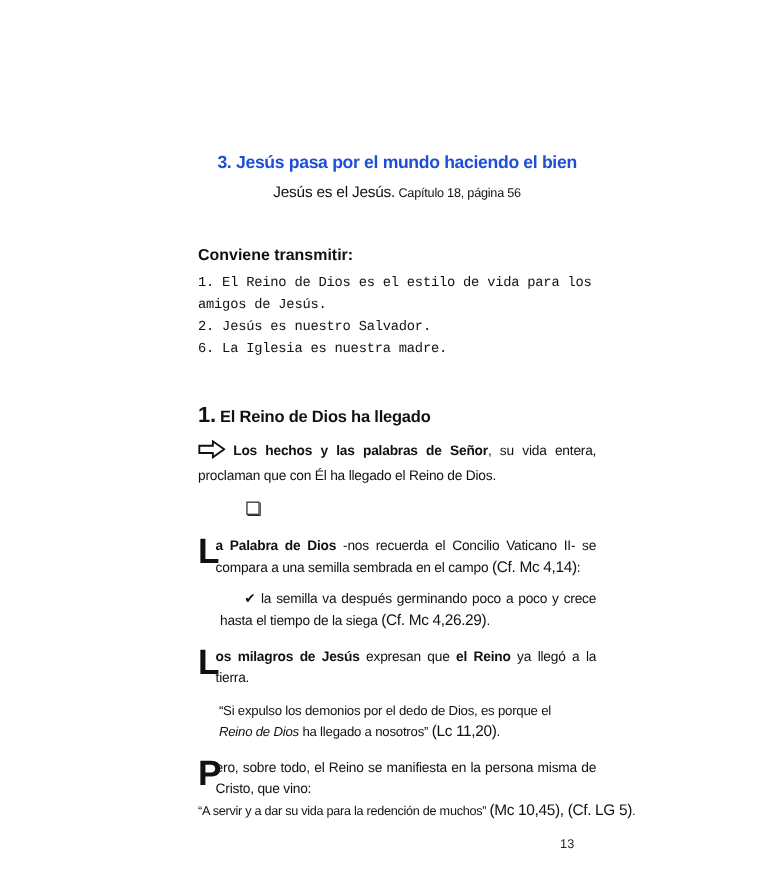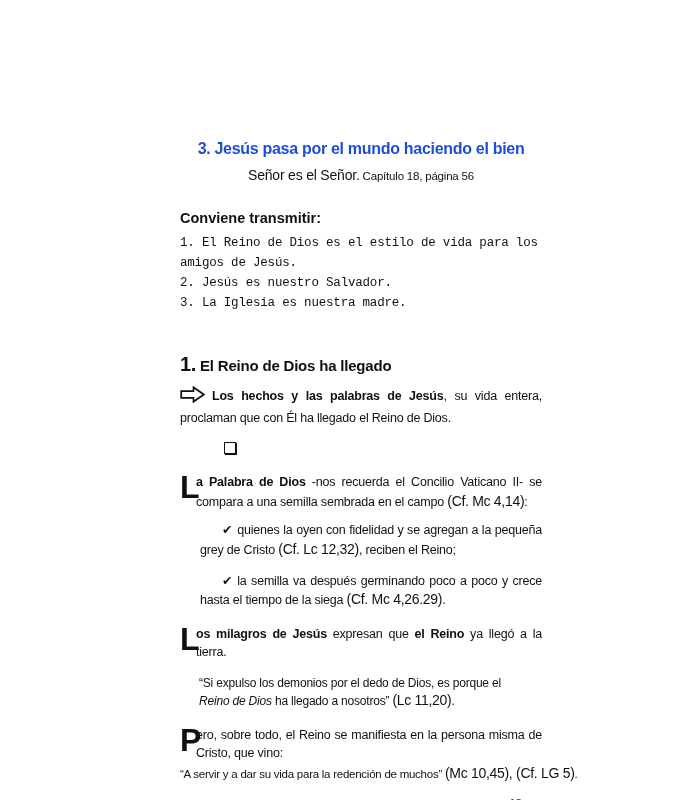--- a/index.html
+++ b/index.html
@@ -32,21 +32,21 @@
     color: #1d4ed8;
   }
   .subtitle {
     text-align: center;
     margin-top: 8px;
     white-space: nowrap;
   }
   .subtitle .main { font-size: 14px; letter-spacing: -0.2px; }
   .subtitle .ref  { font-size: 11.5px; letter-spacing: -0.2px; margin-top: 12px; }
   
-  .transmit { margin-top: 26px; }
+  .transmit { margin-top: 40px; }
   .transmit-heading {
     font-size: 14.5px;
     font-weight: bold;
     margin: 0;
   }
   .transmit-list { margin-top: 7px; }
   .transmit-item {
     font-size: 12.5px;
     letter-spacing: -0.2px;
     line-height: 20px;
@@ -151,53 +151,50 @@
     color: #222;
   }
 </style>
 </head>
 <body>
 
 <div class="page">
 
   <h1 class="title">3. Jesús pasa por el mundo haciendo el bien</h1>
   <div class="subtitle">
-    <span class="main">Señor es el Señor.</span><span class="ref"> Capítulo 18, página 56</span>
+    <span class="main">Jesús es el Jesús.</span><span class="ref"> Capítulo 18, página 56</span>
   </div>
 
   <div class="transmit">
     <p class="transmit-heading">Conviene transmitir:</p>
     <div class="transmit-list">
       <div class="transmit-item">1. El Reino de Dios es el estilo de vida para los amigos de Jesús.</div>
       <div class="transmit-item">2. Jesús es nuestro Salvador.</div>
-      <div class="transmit-item">3. La Iglesia es nuestra madre.</div>
+      <div class="transmit-item">6. La Iglesia es nuestra madre.</div>
     </div>
   </div>
 
   <div class="section-heading">
     <span class="section-number">1.</span><span class="section-title"> El Reino de Dios ha llegado</span>
   </div>
 
   <p class="para">
     <span class="arrow-icon"><svg width="25" height="17" viewBox="0 0 25 17">
           <path d="M1.2 5.2 H13.5 V1.2 L23.8 8.5 L13.5 15.8 V11.8 H1.2 Z" fill="#ffffff" stroke="#111111" stroke-width="1.7" stroke-linejoin="miter"></path>
-        </svg></span><span class="bold">Los hechos y las palabras de Jesús</span><span>, su vida entera, proclaman que con Él ha llegado el Reino de Dios.</span>
+        </svg></span><span class="bold">Los hechos y las palabras de Señor</span><span>, su vida entera, proclaman que con Él ha llegado el Reino de Dios.</span>
   </p>
 
   <p class="para para-box">
     <span class="square-icon"></span>
   </p>
 
   <div class="para dropcap-para">
     <span class="dropcap">L</span><span class="bold">a Palabra de Dios</span><span> -nos recuerda el Concilio Vaticano II- se compara a una semilla sembrada en el campo </span><span class="scripture-ref">(Cf. Mc 4,14)</span><span>:</span>
   </div>
 
-  <p class="para check-item">
-    <span class="check-icon">✔</span><span>quienes la oyen con fidelidad y se agregan a la pequeña grey de Cristo </span><span class="scripture-ref">(Cf. Lc 12,32)</span><span>, reciben el Reino;</span>
-  </p>
 
   <p class="para check-item">
     <span class="check-icon">✔</span><span>la semilla va después germinando poco a poco y crece hasta el tiempo de la siega </span><span class="scripture-ref">(Cf. Mc 4,26.29)</span><span>.</span>
   </p>
 
   <div class="para dropcap-para">
     <span class="dropcap">L</span><span class="bold">os milagros de Jesús</span><span> expresan que </span><span class="bold">el Reino</span><span> ya llegó a la tierra.</span>
     <div class="quote quote-milagros">
       <span>“Si expulso los demonios por el dedo de Dios, es porque el </span><span class="italic">Reino de Dios</span><span> ha llegado a nosotros” </span><span class="scripture-ref">(Lc 11,20)</span><span>.</span>
     </div>

